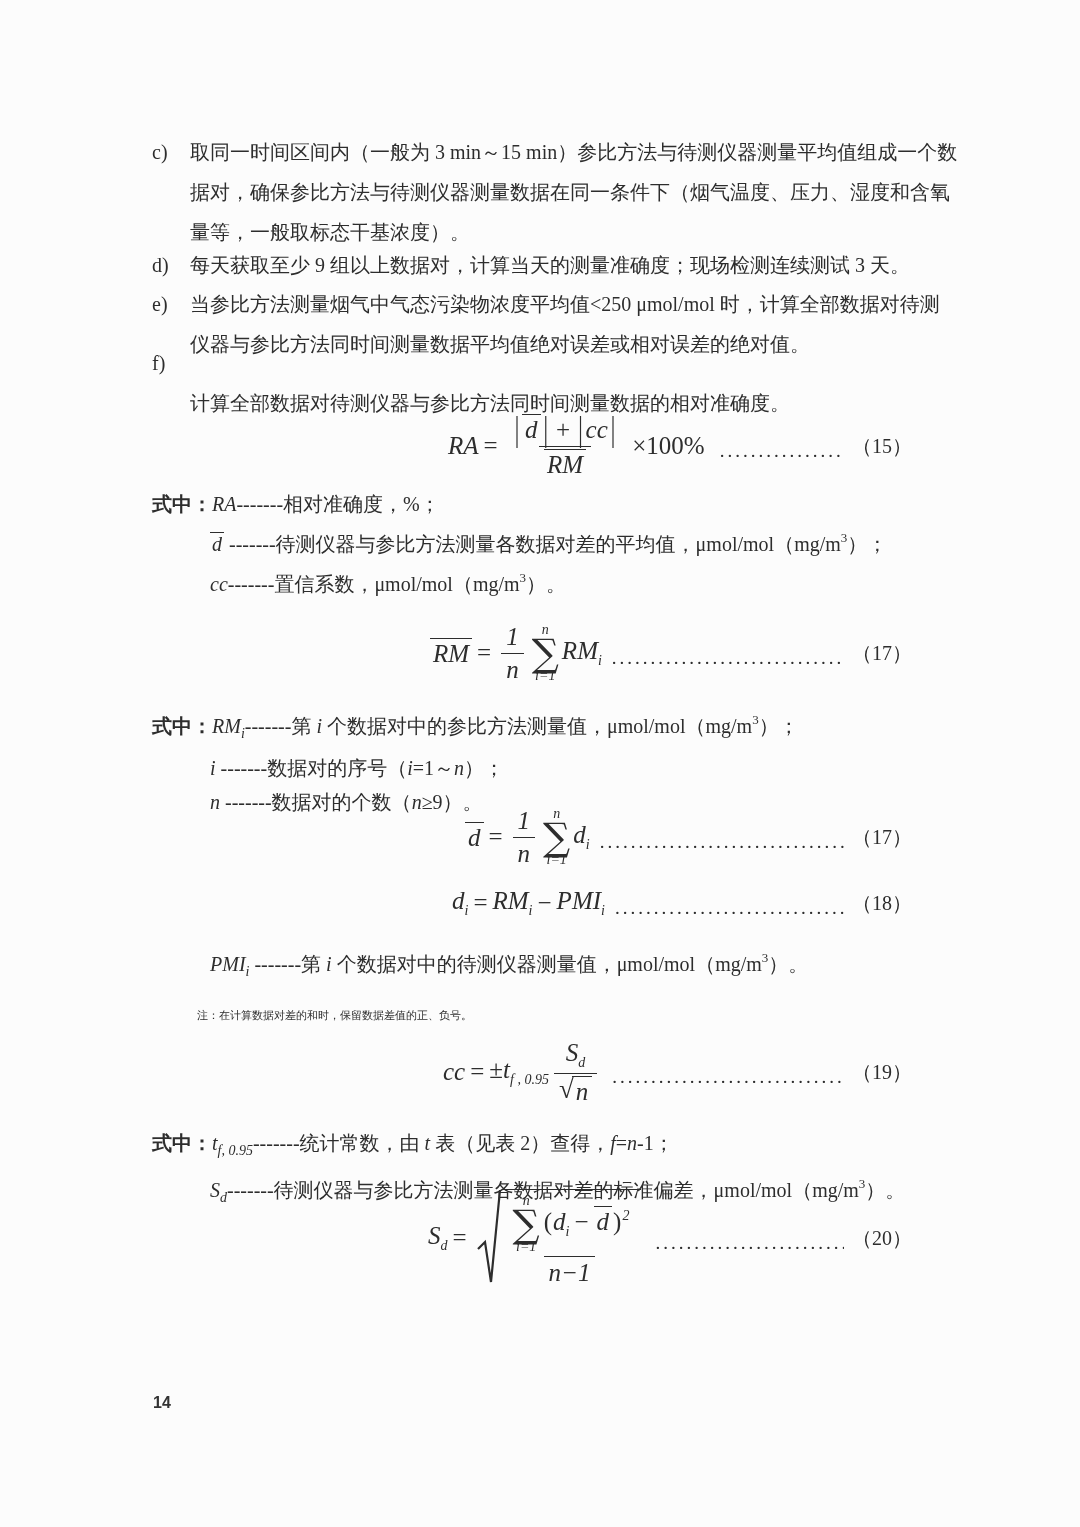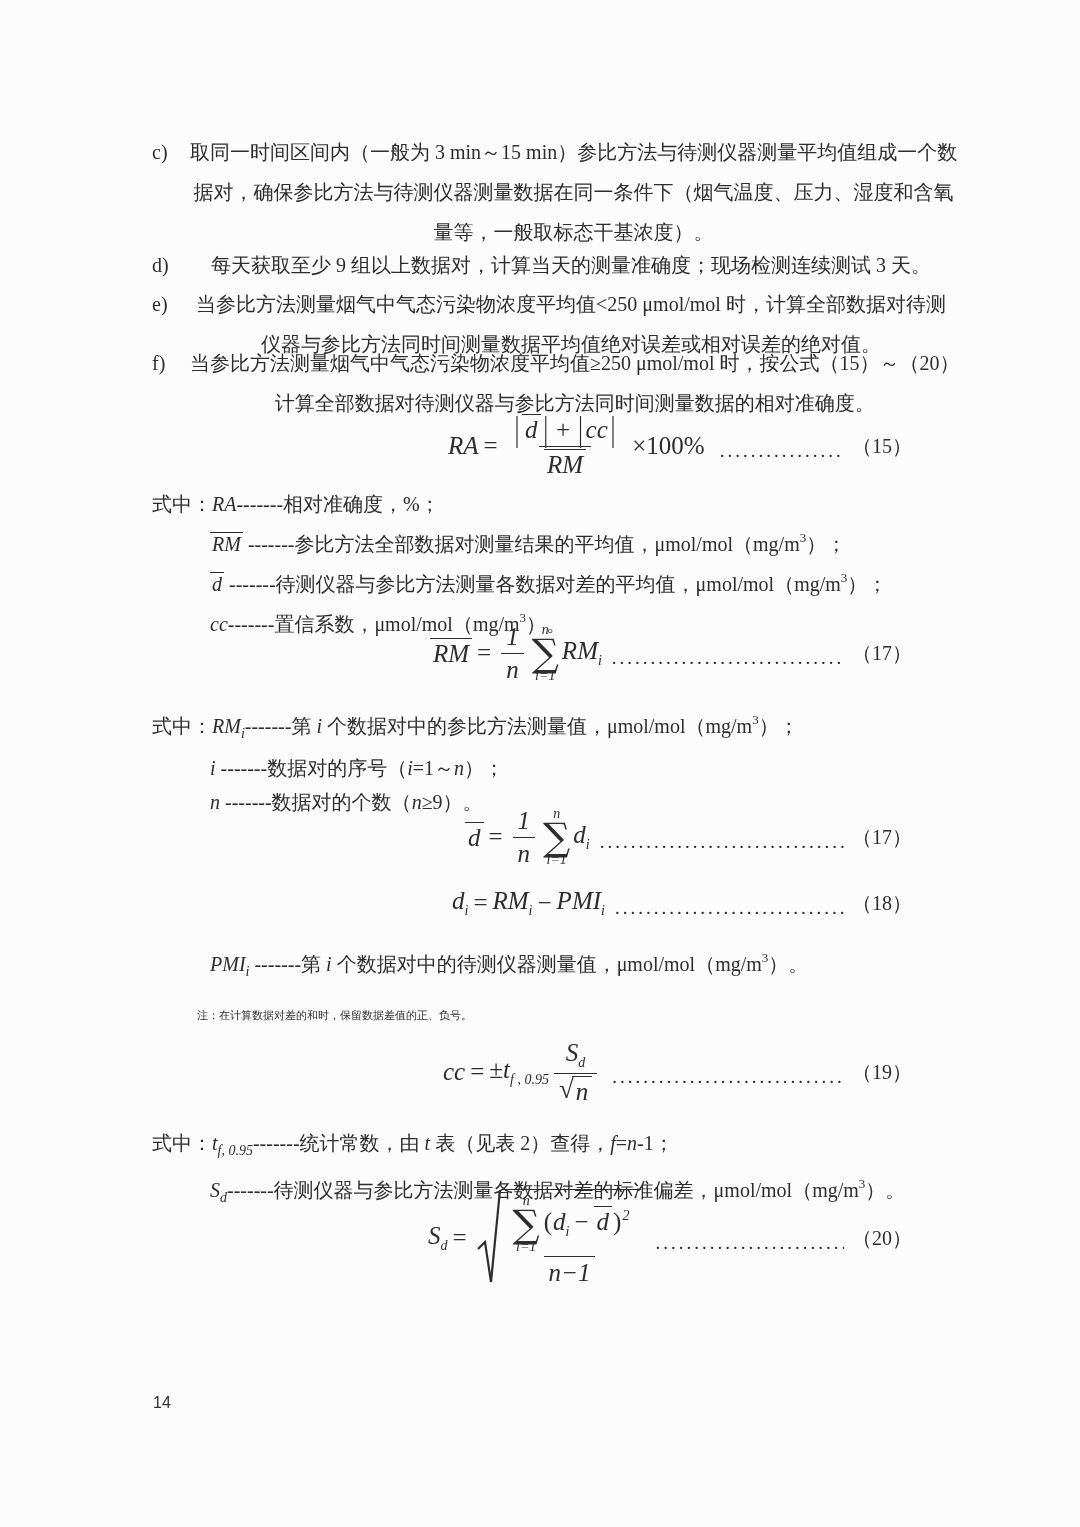--- a/index.html
+++ b/index.html
@@ -5,27 +5,27 @@
   html,body { margin:0; padding:0; background:#e8e8e8; }
   .page {
     position:relative; width:1080px; height:1527px; margin:0 auto;
     background:#fcfcfc; overflow:hidden;
     font-family:"Liberation Serif","DejaVu Serif",serif;
     color:#2d2d2d;
   }
   
   .list-item { position:absolute; left:152px; width:800px; display:flex; font-size:20px; line-height:40px; }
   .list-label { flex:none; width:38px; }
-  .list-lines { flex:1;text-align:center; }
+  .list-lines { flex:1; }
   .list-line { white-space:nowrap; }
   
   .where-block { position:absolute; left:152px; width:815px; font-size:20px; line-height:34px; }
   .where-line { white-space:nowrap; }
   .where-line.cont { padding-left:58px; }
-  .wlabel { display:inline; }
+  .wlabel { display:inline;font-weight:bold; }
   
   .seg-plain { }
   .seg-var  { font-style:italic; }
   .seg-sub  { font-style:italic; font-size:14px; vertical-align:-5px; }
   .seg-sup  { font-size:13px; vertical-align:9px; }
   .seg-ovar { font-style:italic; display:inline-block; border-top:1.5px solid #2d2d2d; padding:0 2px; line-height:1.15; }
   
   .note-line { position:absolute; left:197px; font-size:11px; white-space:nowrap; }
   
   .formula-row { position:absolute; left:152px; width:760px; display:flex; align-items:center; }
@@ -45,21 +45,21 @@
   .vbar { font-style:normal; font-family:"DejaVu Sans",sans-serif; font-size:25px; display:inline-block; transform:scaleY(1.25); margin:0 1px; font-weight:300; }
   .sqrtwrap { display:inline-flex; align-items:flex-start; }
   .sqrtsign { font-style:normal; font-size:27px; line-height:1; margin-right:-2px; }
   .sqrtbody { border-top:1.6px solid #2d2d2d; padding:1px 4px 0; font-style:italic; }
   .radical { display:inline-flex; align-items:stretch; margin:0 4px; }
   .radical svg { flex:none; margin-bottom:-4px; }
   .radbody { border-top:1.8px solid #2d2d2d; padding:4px 8px 0 4px; display:flex; align-items:center; }
   .dots { flex:1; overflow:hidden; white-space:nowrap; font-style:normal; font-size:19px; letter-spacing:3px; margin:0 8px 0 10px; transform:translateY(5px); }
   .eqnum { flex:none; font-style:normal; font-size:20px; }
   
-  .page-number { position:absolute; left:153px; top:1394px; font-size:16px; font-family:"Liberation Sans","DejaVu Sans",sans-serif; color:#333; }
+  .page-number { position:absolute; left:153px; top:1394px; font-size:16px; font-family:"Liberation Sans","DejaVu Sans",sans-serif; color:#333;font-weight:bold; }
 </style>
 </head>
 <body>
 
 <div class="page">
 
   <div class="list-item" style="top:132px">
     <span class="list-label">c)</span>
     <span class="list-lines">
       <span class="list-line">取同一时间区间内（一般为 3 min～15 min）参比方法与待测仪器测量平均值组成一个数</span><br>
@@ -79,21 +79,21 @@
     <span class="list-label">e)</span>
     <span class="list-lines">
       <span class="list-line">当参比方法测量烟气中气态污染物浓度平均值&lt;250 μmol/mol 时，计算全部数据对待测</span><br>
       <span class="list-line">仪器与参比方法同时间测量数据平均值绝对误差或相对误差的绝对值。</span>
     </span>
   </div>
 
   <div class="list-item" style="top:343px">
     <span class="list-label">f)</span>
     <span class="list-lines">
-      <span class="list-line">当参比方法测量烟气中气态污染物浓度平均值≥250 μmol/mol 时，按公式（15）～（20）</span><br>
+      <br>
       <span class="list-line">计算全部数据对待测仪器与参比方法同时间测量数据的相对准确度。</span>
     </span>
   </div>
 
   <div class="formula-row" style="top:400px;height:92px">
     <span class="fspacer" style="width:296px"></span>
     <span class="math">
       <span class="mgroup seg-var">RA</span>
       <span class="mo">=</span>
       <span class="mfrac">
@@ -101,21 +101,20 @@
         <span class="den"><span class="fovar">RM</span></span>
       </span>
       <span class="mo">×100%</span>
     </span>
     <span class="dots">....................................................................................</span>
     <span class="eqnum">（15）</span>
   </div>
 
   <div class="where-block" style="top:487px">
     <div class="where-line"><span class="wlabel">式中：</span><span><span class="seg-var">RA</span><span class="seg-plain">-------相对准确度，%；</span></span></div>
-    <div class="where-line cont"><span class="seg-ovar">RM</span><span class="seg-plain"> -------参比方法全部数据对测量结果的平均值，μmol/mol（mg/m</span><span class="seg-sup">3</span><span class="seg-plain">）；</span></div>
     <div class="where-line cont"><span class="seg-ovar">d</span><span class="seg-plain"> -------待测仪器与参比方法测量各数据对差的平均值，μmol/mol（mg/m</span><span class="seg-sup">3</span><span class="seg-plain">）；</span></div>
     <div class="where-line cont"><span class="seg-var">cc</span><span class="seg-plain">-------置信系数，μmol/mol（mg/m</span><span class="seg-sup">3</span><span class="seg-plain">）。</span></div>
   </div>
 
   <div class="formula-row" style="top:607px;height:92px">
     <span class="fspacer" style="width:278px"></span>
     <span class="math">
       <span class="fovar">RM</span>
       <span class="mo">=</span>
       <span class="mfrac">

